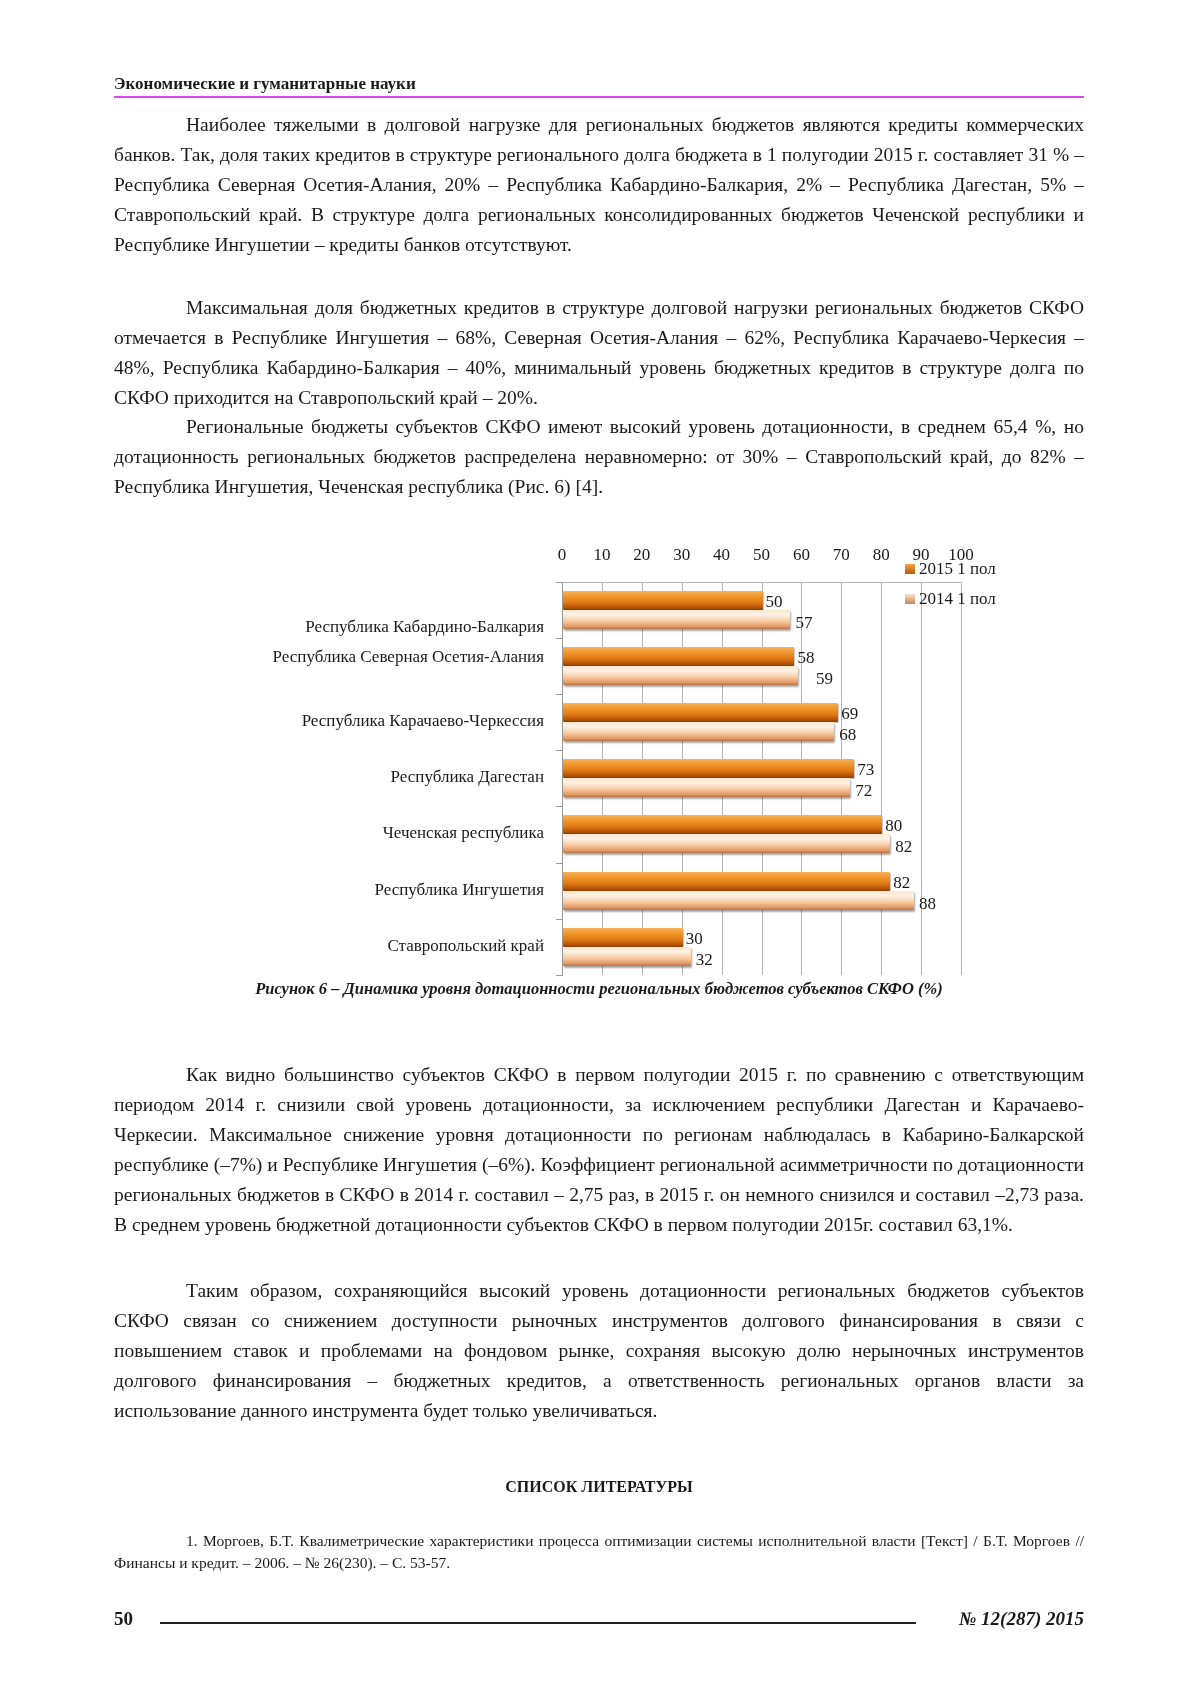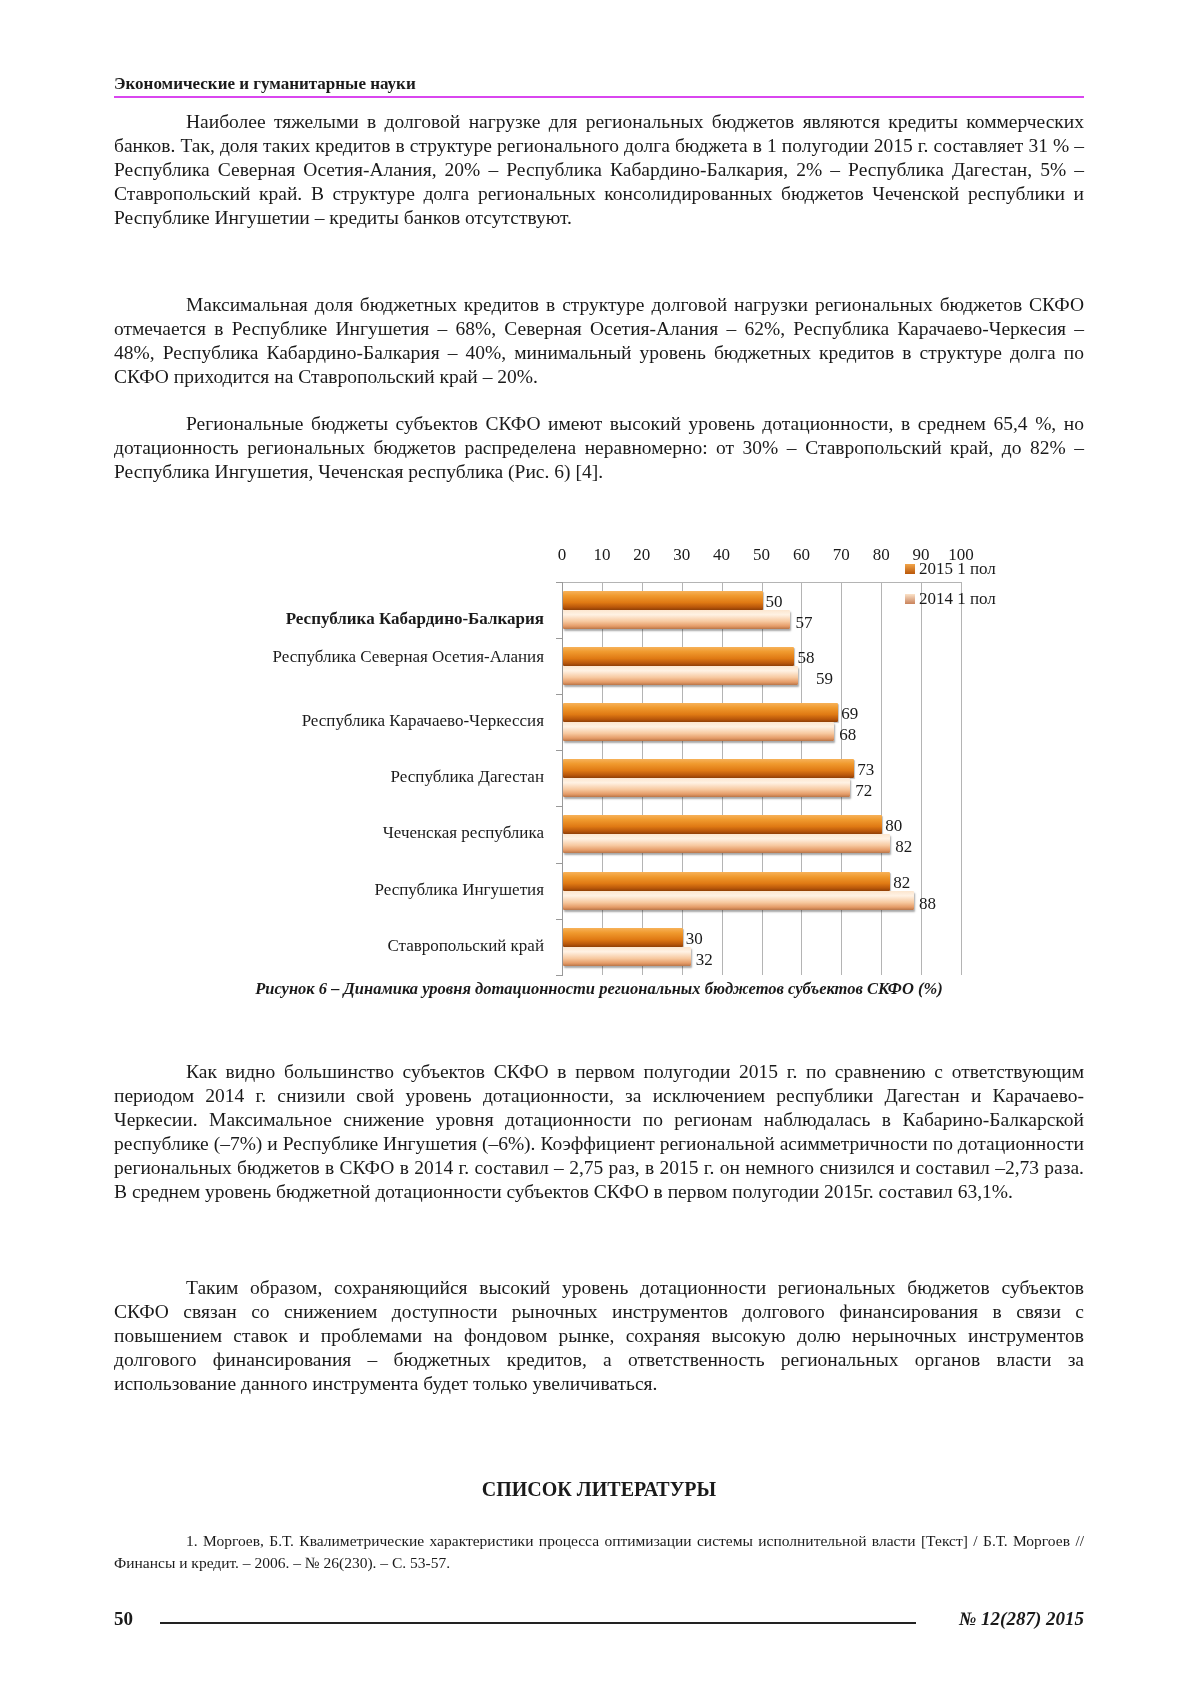--- a/index.html
+++ b/index.html
@@ -1,25 +1,25 @@
 <!DOCTYPE html>
 <html><head>
 <meta charset="utf-8">
 <style>
   html, body { margin: 0; padding: 0; background: #ffffff; }
   body { width: 1200px; height: 1698px; position: relative; overflow: hidden;
          font-family: "Liberation Serif", "DejaVu Serif", serif; color: #1a1a1a; }
   .running-head { position: absolute; left: 114px; top: 74px; width: 970px;
                   font-size: 17px; font-weight: bold; border-bottom: 2px solid #d946ef; padding-bottom: 2px; }
-  .para { position: absolute; left: 114px; width: 970px; font-size: 19.5px; line-height: 24px;
+  .para { position: absolute; left: 114px; width: 970px; font-size: 19.5px; line-height: 30px;
           text-align: justify; text-indent: 72px; margin: 0; }
   .caption { position: absolute; left: 114px; width: 970px; top: 978px; text-align: center;
              font-size: 16.5px; font-weight: bold; font-style: italic; line-height: 22px; }
   .refs-title { position: absolute; left: 114px; width: 970px; top: 1478px; text-align: center;
-                font-size: 20px; font-weight: bold; }
+                font-size: 16px; font-weight: bold; }
   .ref-item { position: absolute; left: 114px; width: 970px; top: 1530px; font-size: 15.5px;
               line-height: 22px; text-align: justify; text-indent: 72px; margin: 0; }
   .footer { position: absolute; left: 114px; top: 1608px; width: 970px; height: 24px; }
   .footer .pg { position: absolute; left: 0; top: 0; font-weight: bold; font-size: 19px; }
   .footer .line { position: absolute; left: 46px; right: 168px; top: 14px; border-top: 2px solid #222; }
   .footer .issue { position: absolute; right: 0; top: 0; font-weight: bold; font-style: italic; font-size: 19px; }
 
   
   .chart { position: absolute; left: 200px; top: 545px; width: 900px; height: 430px; }
   .tick-label { position: absolute; top: 0; font-size: 17px; transform: translateX(-50%); }
@@ -70,21 +70,21 @@
       <div class="gridline" style="left: 641.3px;"></div>
       <span class="tick-label" style="left: 681.2px;">80</span>
       <div class="gridline" style="left: 681.2px;"></div>
       <span class="tick-label" style="left: 721.1px;">90</span>
       <div class="gridline" style="left: 721.1px;"></div>
       <span class="tick-label" style="left: 761px;">100</span>
       <div class="gridline" style="left: 761px;"></div>
     </div>
   <div id="cats">
       <div class="cat-tick" style="top: 37px;"></div>
-      <div class="cat-label" style="top: 64px; font-weight: bold;">Республика Кабардино-Балкария</div>
+      <div class="cat-label" style="top: 72px;">Республика Кабардино-Балкария</div>
       <div class="bar bar-2015" style="top: 46px; width: 199.5px;"></div>
       <span class="val" style="left: 565.5px; top: 48px;">50</span>
       <div class="bar bar-2014" style="top: 65px; width: 227.43px;"></div>
       <span class="val" style="left: 595.43px; top: 69px;">57</span>
       <div class="cat-tick" style="top: 93.1px;"></div>
       <div class="cat-label" style="top: 102px;">Республика Северная Осетия-Алания</div>
       <div class="bar bar-2015" style="top: 102.1px; width: 231.42px;"></div>
       <span class="val" style="left: 597.42px; top: 104.1px;">58</span>
       <div class="bar bar-2014" style="top: 121.1px; width: 235.41px;"></div>
       <span class="val" style="left: 616px; top: 125.1px;">59</span>

